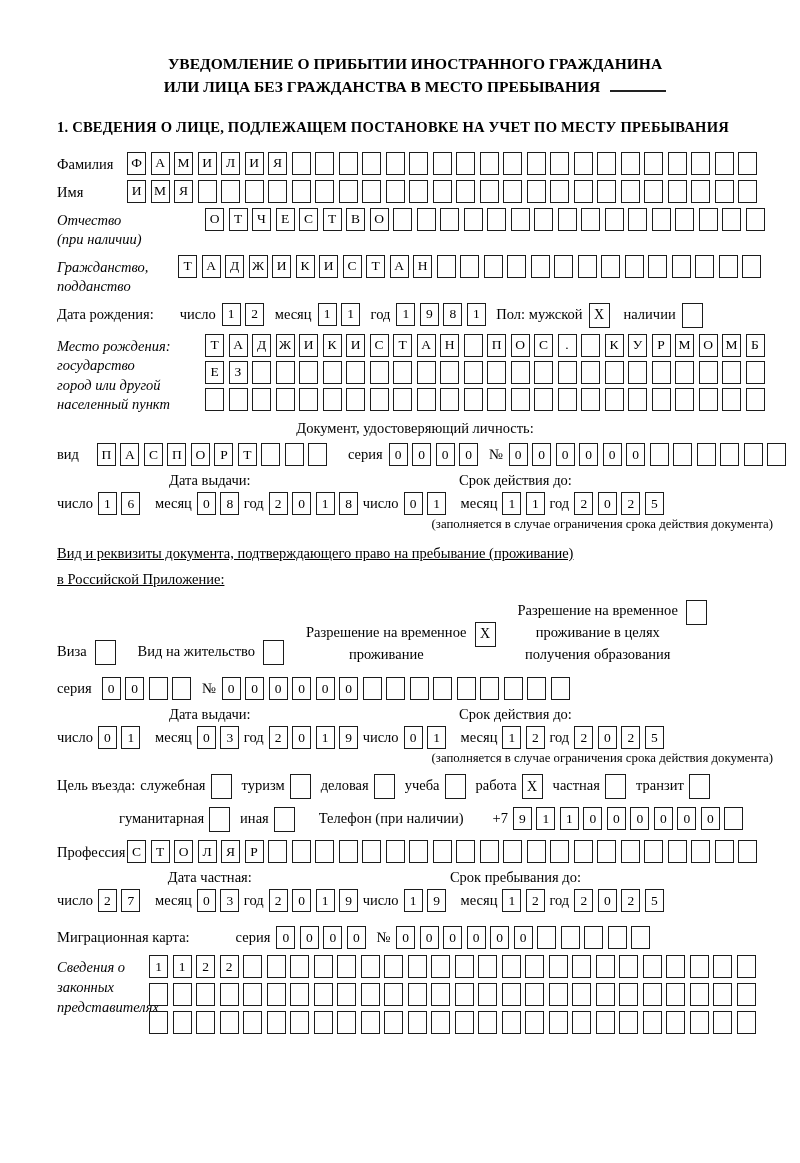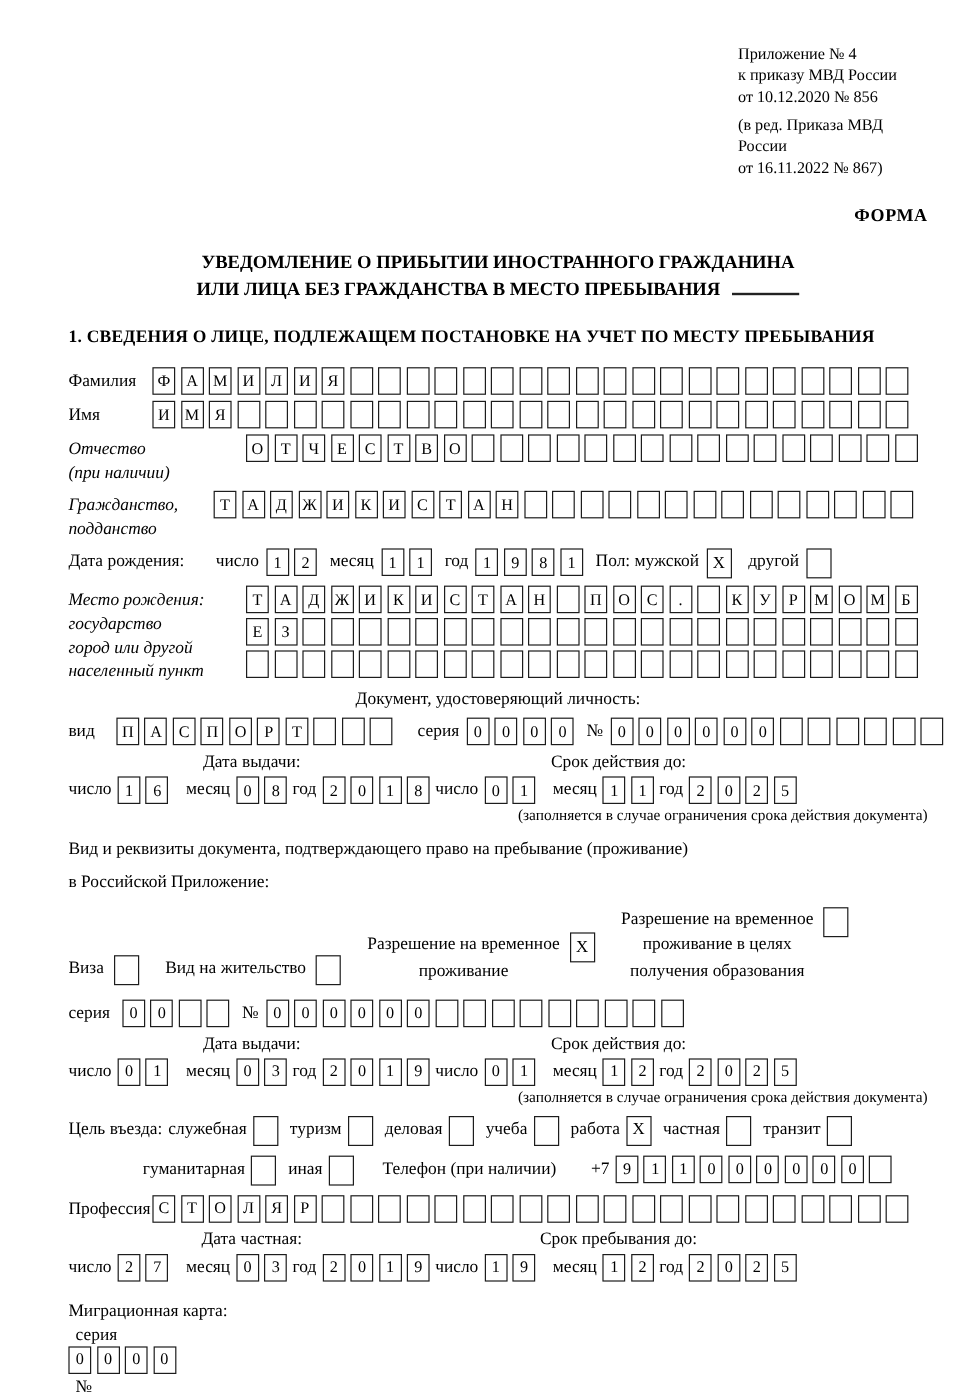--- a/index.html
+++ b/index.html
@@ -47,48 +47,38 @@
 
   
   .dg-row { display:flex; justify-content:flex-start; margin-bottom:2px; max-width:700px; }
   .dg { }
   .dg-head { text-align:center; font-size:14.5px; margin-bottom:3px; }
   .dg-nums { display:flex; align-items:flex-start; font-size:14.5px; }
   .dg-nums .dlabel { margin:3px 5px 0 0; }
   .dg-nums .dlabel.mid { margin-left:10px; }
   .note { text-align:right; font-size:12.8px; margin:2px 0 8px 0; max-width:716px; }
 
-  .intro { font-size:14.5px; line-height:1.8; }
+  .intro { font-size:14.5px; line-height:1.8;text-decoration:underline; }
 
   .opts-row { display:flex; align-items:flex-end; margin:8px 0 12px 0; font-size:14.5px; }
   .opt { display:flex; align-items:flex-start; margin-right:14px; }
   .opt .olabel { margin:3px 8px 0 0; }
   .opt .olabel.ml { text-align:center; line-height:1.5; margin-top:0; }
 
   .purpose-row { display:flex; align-items:flex-start; flex-wrap:nowrap; margin-bottom:8px; font-size:14.5px; }
   .purpose-row .plabel { margin:3px 5px 0 0; white-space:nowrap; }
   .purpose-row .gap { width:10px; flex:none; }
 
-  .mt6 { margin-top:6px; } .mt10 { margin-top:14px;flex-direction:column; }
+  .mt6 { margin-top:6px; } .mt10 { margin-top:14px; }
 </style>
 </head>
 <body>
 
 <div class="page">
 
-  <div class="top-block">
-    <div>Приложение № 4</div>
-    <div>к приказу МВД России</div>
-    <div>от 10.12.2020 № 856</div>
-    <div class="edition">
-      <div>(в ред. Приказа МВД России</div>
-      <div>от 16.11.2022 № 867)</div>
-    </div>
-    <div class="forma">ФОРМА</div>
-  </div>
 
   <div class="title">
     <div>УВЕДОМЛЕНИЕ О ПРИБЫТИИ ИНОСТРАННОГО ГРАЖДАНИНА</div>
     <div><span>ИЛИ ЛИЦА БЕЗ ГРАЖДАНСТВА В МЕСТО ПРЕБЫВАНИЯ</span><span class="title-blank"></span></div>
   </div>
 
   <div class="sec-heading">1. СВЕДЕНИЯ О ЛИЦЕ, ПОДЛЕЖАЩЕМ ПОСТАНОВКЕ НА УЧЕТ ПО МЕСТУ ПРЕБЫВАНИЯ</div>
 
   <div class="row">
     <span class="lbl w70" style="margin-top:3px;">Фамилия</span>
@@ -237,21 +227,21 @@
       </span>
     <span class="inline-lbl">год</span>
     <span class="boxes">
         <span class="cell">1</span>
         <span class="cell">9</span>
         <span class="cell">8</span>
         <span class="cell">1</span>
       </span>
     <span class="inline-lbl">Пол: мужской</span>
     <span class="cb">X</span>
-    <span class="inline-lbl" style="margin-left:14px;">другой</span>
+    <span class="inline-lbl" style="margin-left:14px;">наличии</span>
     <span class="cb"></span>
   </div>
 
   <div class="row mt6">
     <span class="lbl w148 stack" style="margin-top:3px;">
       <div>Место рождения:</div>
       <div>государство</div>
       <div>город или другой</div>
       <div>населенный пункт</div>
     </span>

